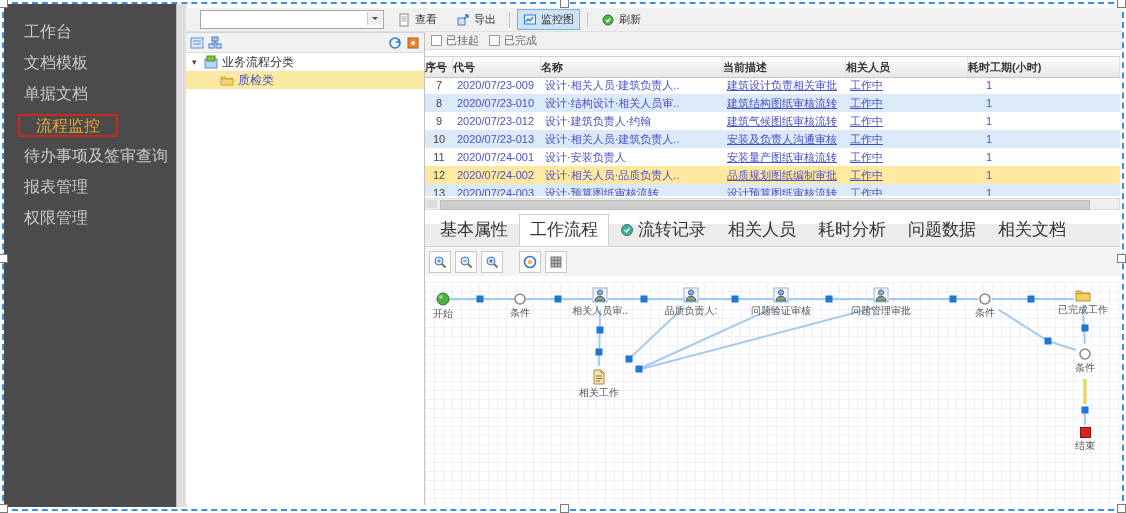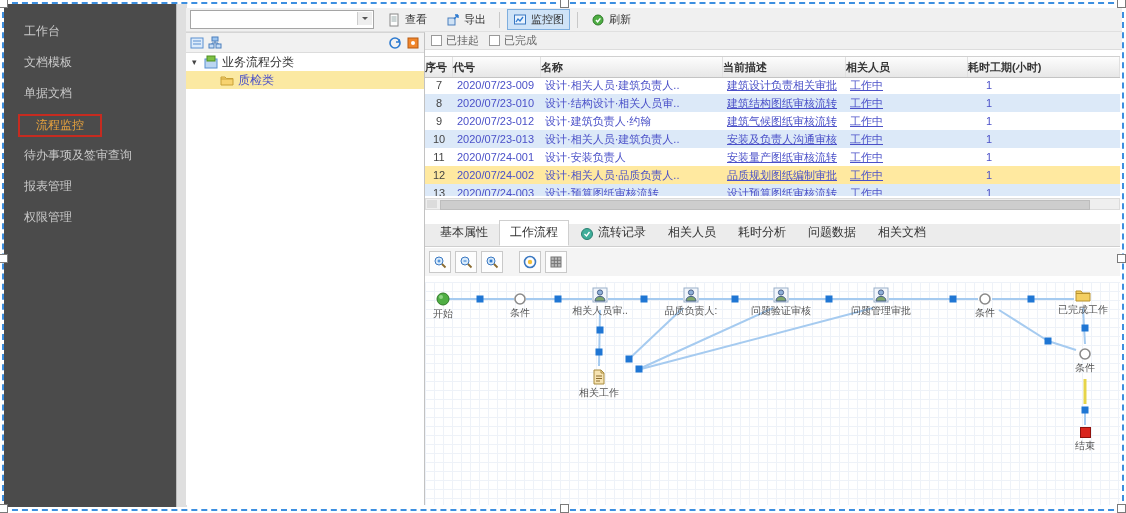--- a/index.html
+++ b/index.html
@@ -3,28 +3,28 @@
 <meta charset="utf-8">
 <style>
   html,body{margin:0;padding:0;background:#fff;font-family:"Liberation Sans","DejaVu Sans",sans-serif;}
   #stage{position:relative;width:1126px;height:513px;background:#fff;overflow:hidden;}
   
   .marquee{position:absolute;left:2px;top:2px;width:1118px;height:505px;border:2px dashed #3d8fe0;pointer-events:none;z-index:60;}
   .handle{position:absolute;width:7px;height:7px;background:#fff;border:1px solid #7a7a7a;z-index:61;}
 
   
   .sidebar{position:absolute;left:4px;top:4px;width:172px;height:503px;background:#4b4b4b;}
-  .side-item{display:block;margin:0 0 0 20px;height:31px;line-height:31px;font-size:12px;color:#c9c9c9;white-space:nowrap;cursor:pointer;}
+  .side-item{display:block;margin:0 0 0 20px;height:31px;line-height:31px;font-size:16px;color:#c9c9c9;white-space:nowrap;cursor:pointer;}
   .side-item:first-child{margin-top:12px;}
   .side-item.active{margin-left:14px;height:23px;line-height:19px;margin-top:5px;margin-bottom:3px;}
   .side-item.active span{display:inline-block;color:#e8a33d;border:2px solid #c62b20;padding:0 16px;line-height:19px;}
   .splitter{position:absolute;left:176px;top:4px;width:10px;height:503px;background:#dfdfdf;border-left:1px solid #bcbcbc;}
 
   
-  .topbar{position:absolute;left:186px;top:8px;width:936px;height:24px;background:#f0f0f0;border-bottom:1px solid #e0e0e0;display:flex;align-items:center;gap:7px;padding:0 0 0 4px;box-sizing:border-box;}
+  .topbar{position:absolute;left:186px;top:8px;width:936px;height:24px;background:#f0f0f0;border-bottom:1px solid #e0e0e0;display:flex;align-items:center;gap:7px;padding:0 0 0 14px;box-sizing:border-box;}
   .combo{position:relative;width:182px;height:17px;background:#fff;border:1px solid #a5a5a5;font-size:11px;color:#333;cursor:pointer;}
   .combo .arr{position:absolute;right:1px;top:1px;width:14px;height:13px;background:#eee;border-left:1px solid #ccc;}
   .combo .arr:after{content:"";position:absolute;left:4px;top:5px;border:3px solid transparent;border-top-color:#555;}
   .tbtn{display:flex;align-items:center;gap:4px;font-size:11px;color:#333;padding:2px 5px;border:1px solid transparent;cursor:pointer;white-space:nowrap;}
   .tbtn.active{background:#cfe3f7;border-color:#7eaede;}
   .vsep{width:1px;height:16px;background:#c8c8c8;}
   .icon{display:inline-flex;width:14px;height:14px;}
 
   
   .tree{position:absolute;left:186px;top:32px;width:239px;height:473px;background:#fff;border-right:1px solid #c2c2c2;border-top:1px solid #d5d5d5;box-sizing:border-box;}
@@ -49,21 +49,21 @@
   .gcell.hrs{padding-left:18px;}
   .grow.alt{background:#dce9f8;}
   .grow.selected{background:#ffe9a0;}
   .rows-clip{position:absolute;left:0;top:44px;width:695px;height:120px;overflow:hidden;}
   .hscroll{position:absolute;left:0;top:166px;width:695px;height:12px;background:#efefef;border:1px solid #dcdcdc;box-sizing:border-box;}
   .hscroll .thumb{position:absolute;left:14px;top:1px;width:648px;height:8px;background:#cdcdcd;border:1px solid #bdbdbd;}
   .hscroll .cornerbox{position:absolute;left:1px;top:1px;width:10px;height:8px;background:#dcdcdc;}
 
   
   .tabstrip{position:absolute;left:0;top:192px;width:695px;height:23px;background:#ececec;border-bottom:1px solid #cfcfcf;display:flex;align-items:flex-end;padding-left:4px;box-sizing:border-box;}
-  .tab{display:flex;align-items:flex-end;gap:4px;font-size:12px;color:#333;padding:3px 10px 4px;border:1px solid transparent;cursor:pointer;white-space:nowrap;}
+  .tab{display:flex;align-items:center;gap:4px;font-size:17px;color:#333;padding:3px 10px 4px;border:1px solid transparent;cursor:pointer;white-space:nowrap;}
   .tab.active{background:#fff;border-color:#cfcfcf;border-bottom-color:#fff;}
 
   
   .dtoolbar{position:absolute;left:0;top:216px;width:695px;height:28px;background:#f4f4f4;display:flex;align-items:center;gap:4px;padding-left:4px;box-sizing:border-box;}
   .dbtn{width:20px;height:20px;background:#fdfdfd;border:1px solid #c9c9c9;display:flex;align-items:center;justify-content:center;cursor:pointer;}
   .dsep{width:8px;}
 
   
   .canvas{position:absolute;left:0;top:250px;width:695px;height:223px;background:#fff;
     background-image:linear-gradient(#eef2f8 1px,transparent 1px),linear-gradient(90deg,#eef2f8 1px,transparent 1px);

